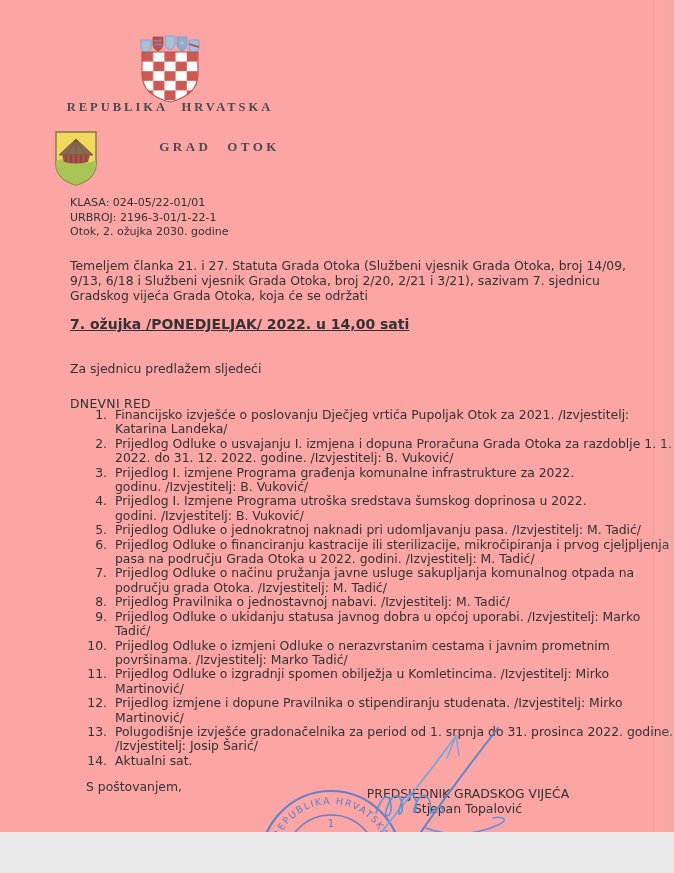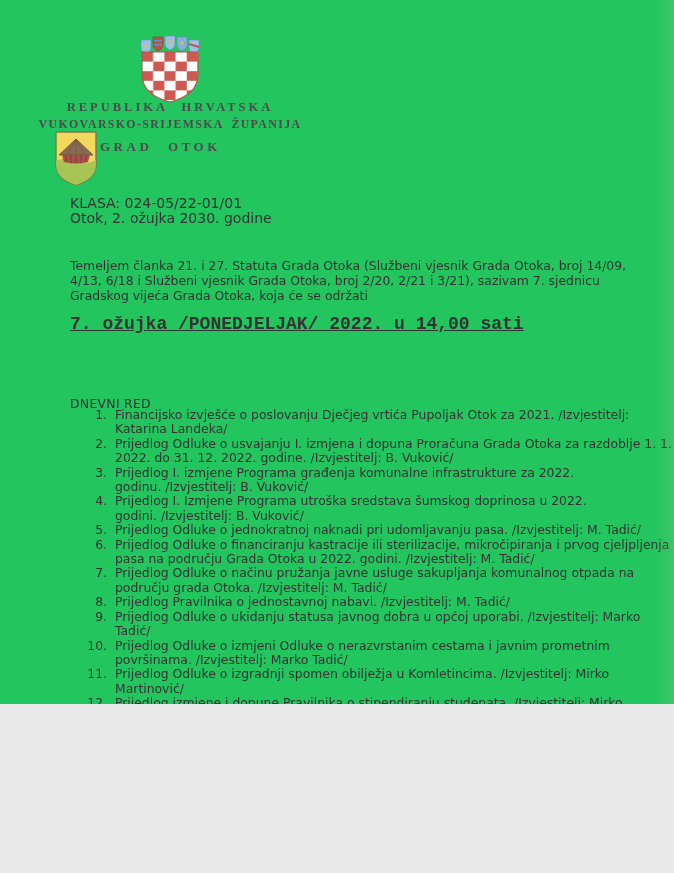--- a/index.html
+++ b/index.html
@@ -1,43 +1,43 @@
 <!DOCTYPE html>
 <html><head>
 <meta charset="utf-8">
 <style>
   html,body{margin:0;padding:0;background:#e9e9e9;}
   .page{
-    position:relative;width:674px;height:704px;background:#22c55e;
+    position:relative;width:674px;height:832px;background:#fca5a5;
     overflow:hidden;font-family:"DejaVu Sans","Liberation Sans",sans-serif;
     color:#333;
   }
   .page::after{
     content:"";position:absolute;top:0;right:0;bottom:0;width:20px;
     background:linear-gradient(to right,rgba(0,0,0,0),rgba(205,195,160,.16));
     border-left:1px solid rgba(0,0,0,.045);pointer-events:none;
   }
   .abs{position:absolute;}
   
   .coa-hr{left:138px;top:34px;}
   .hdr-national{left:30px;top:100px;width:280px;text-align:center;
     font-family:"Liberation Serif","DejaVu Serif",serif;color:#4b4b4b;}
   .hdr-country{font-size:12.5px;font-weight:700;letter-spacing:3px;word-spacing:8px;}
   .hdr-county{font-size:11.8px;font-weight:700;letter-spacing:1.4px;word-spacing:4px;margin-top:2px;}
   .coa-otok{left:54px;top:130px;}
-  .hdr-city{left:100px;top:139px;width:180px;text-align:left;
+  .hdr-city{left:100px;top:139px;width:180px;text-align:right;
     font-family:"Liberation Serif","DejaVu Serif",serif;color:#4b4b4b;}
   .hdr-city-name{font-size:13px;font-weight:700;letter-spacing:3.5px;word-spacing:9px;}
   .hdr-city-body{font-size:11.8px;font-weight:700;letter-spacing:2.4px;margin-top:6px;}
   
-  .meta{left:70px;top:196px;font-size:14px;line-height:14.6px;}
+  .meta{left:70px;top:196px;font-size:11px;line-height:14.6px;}
   
   .intro{left:70px;top:259px;width:558px;font-size:12.4px;line-height:14.9px;}
   .session{left:70px;top:317px;font-size:12.4px;line-height:15px;}
-  .session-datetime{font-weight:700;text-decoration:underline;font-size:18px;font-family:Liberation Mono, monospace;}
+  .session-datetime{font-weight:700;text-decoration:underline;font-size:14px;}
   .agenda-intro{left:70px;top:361px;font-size:12.4px;}
   .agenda-title{left:70px;top:388px;font-size:12.4px;letter-spacing:.3px;margin-top:8px;}
   
   .agenda{left:70px;top:408px;width:573px;margin:0;padding:0 0 0 45px;
     list-style:none;counter-reset:item;font-size:12.4px;line-height:14.4px;}
   .agenda li{position:relative;counter-increment:item;padding-right:13px;}
   .agenda li::before{content:counter(item) ".";position:absolute;left:-44px;width:36px;text-align:right;}
   .agenda li:nth-child(3),.agenda li:nth-child(4){padding-right:68px;}
   .agenda li:nth-child(6){padding-right:0;margin-right:-6px;}
   .agenda li:nth-child(7){padding-right:25px;}
@@ -76,47 +76,48 @@
       <circle cx="44" cy="9" r="1.6" fill="#e3c04a"></circle>
       <path d="M51,6 h10 v7 q0,5 -5,7 q-5,-2 -5,-7 z" fill="#9cc0e8" stroke="#6f8fbb" stroke-width=".6"></path>
       <path d="M51,9 l10,3 v2 l-10,-3 z" fill="#c05050"></path>
     </g>
 
     <path d="M4,18 H60 V40 Q60,61 32,68 Q4,61 4,40 Z" fill="url(#chk)" stroke="#b8524c" stroke-width="1.1"></path>
   </svg>
 
   <div class="abs hdr-national">
     <div class="hdr-country">REPUBLIKA HRVATSKA</div>
-    <div class="hdr-county">VUKOVARSKO-SRIJEMSKA ŽUPANIJA</div>
   </div>
 
   <svg class="abs coa-otok" width="44" height="58" viewBox="0 0 44 58">
     <path d="M2,2 H42 V34 Q42,49 22,55 Q2,49 2,34 Z" fill="#f2d95c" stroke="#7a7a46" stroke-width="1.4"></path>
     <path d="M2,31 C10,27 16,29 22,31 C30,34 36,33 42,30 L42,34 Q42,49 22,55 Q2,49 2,34 Z" fill="#a7c455"></path>
     <path d="M22,9 L39,25 H5 Z" fill="#8a6a50" stroke="#6e523c" stroke-width=".8"></path>
     <path d="M22,9 L13,25 M22,9 L31,25 M22,9 L22,25" stroke="#6e523c" stroke-width=".6"></path>
     <path d="M8,25 H36 L34,32 Q22,35 10,32 Z" fill="#a65248"></path>
     <path d="M12,25 v7 M17,25 v8 M22,25 v8 M27,25 v8 M32,25 v7" stroke="#7e3c36" stroke-width="1"></path>
   </svg>
 
   <div class="abs hdr-city">
     <div class="hdr-city-name">GRAD OTOK</div>
   </div>
 
   <div class="abs meta">
     <div>KLASA: 024-05/22-01/01</div>
+    <div>URBROJ: 2196-3-01/1-22-1</div>
     <div>Otok, 2. ožujka 2030. godine</div>
   </div>
 
-  <div class="abs intro">Temeljem članka 21. i 27. Statuta Grada Otoka (Službeni vjesnik Grada Otoka, broj 14/09, 4/13, 6/18 i Službeni vjesnik Grada Otoka, broj 2/20, 2/21 i 3/21), sazivam 7. sjednicu Gradskog vijeća Grada Otoka, koja će se održati</div>
+  <div class="abs intro">Temeljem članka 21. i 27. Statuta Grada Otoka (Službeni vjesnik Grada Otoka, broj 14/09, 9/13, 6/18 i Službeni vjesnik Grada Otoka, broj 2/20, 2/21 i 3/21), sazivam 7. sjednicu Gradskog vijeća Grada Otoka, koja će se održati</div>
 
   <div class="abs session">
     <div class="session-datetime">7. ožujka /PONEDJELJAK/ 2022. u 14,00 sati</div>
   </div>
 
+  <div class="abs agenda-intro">Za sjednicu predlažem sljedeći</div>
   <div class="abs agenda-title">DNEVNI RED</div>
 
   <ol class="abs agenda">
     <li>Financijsko izvješće o poslovanju Dječjeg vrtića Pupoljak Otok za 2021. /Izvjestitelj: Katarina Landeka/</li>
     <li>Prijedlog Odluke o usvajanju I. izmjena i dopuna Proračuna Grada Otoka za razdoblje 1. 1. 2022. do 31. 12. 2022. godine. /Izvjestitelj: B. Vuković/</li>
     <li>Prijedlog I. izmjene Programa građenja komunalne infrastrukture za 2022. godinu. /Izvjestitelj: B. Vuković/</li>
     <li>Prijedlog I. Izmjene Programa utroška sredstava šumskog doprinosa u 2022. godini. /Izvjestitelj: B. Vuković/</li>
     <li>Prijedlog Odluke o jednokratnoj naknadi pri udomljavanju pasa. /Izvjestitelj: M. Tadić/</li>
     <li>Prijedlog Odluke o financiranju kastracije ili sterilizacije, mikročipiranja i prvog cjeljpljenja pasa na području Grada Otoka u 2022. godini. /Izvjestitelj: M. Tadić/</li>
     <li>Prijedlog Odluke o načinu pružanja javne usluge sakupljanja komunalnog otpada na području grada Otoka. /Izvjestitelj: M. Tadić/</li>

